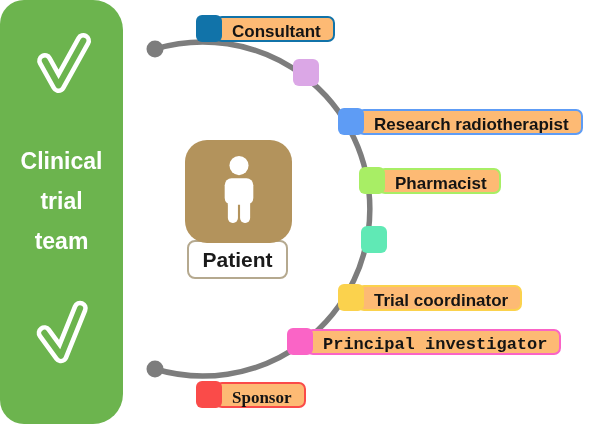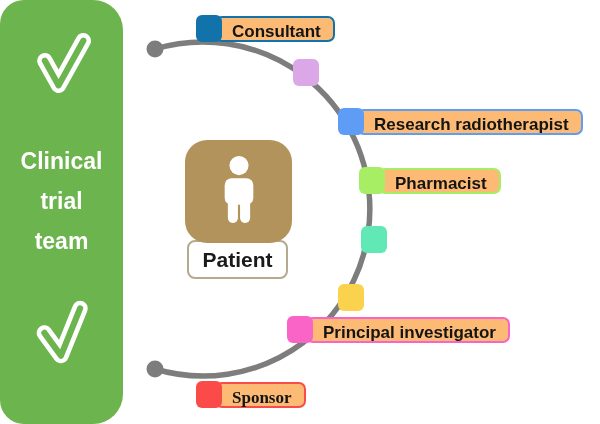--- a/index.html
+++ b/index.html
@@ -57,21 +57,21 @@
   }
   .role .box .role-label{
     font-size:17px;font-weight:700;color:#141414;line-height:1;
   }
   .r0{left:196px;top:15px;}
   .r1{left:293px;top:59px;}
   .r2{left:338px;top:108px;}
   .r3{left:359px;top:167px;}
   .r4{left:361px;top:226px;}
   .r5{left:338px;top:284px;}
-  .r6{left:287px;top:316px;}
+  .r6{left:287px;top:328px;font-family:Liberation Mono, monospace;}
   .r7{left:196px;top:381px;font-family:Liberation Serif, serif;}
 </style>
 </head>
 <body>
 
 <svg class="arc-svg" width="600" height="424" viewBox="0 0 600 424">
   <path class="arc-stroke" d="M 155 49 A 167 167 0 1 1 155 369" fill="none" stroke="#7d7d7d" stroke-width="5.5"></path>
   <circle class="arc-dot" cx="155" cy="49" r="8.5" fill="#7d7d7d"></circle>
   <circle class="arc-dot" cx="155" cy="369" r="8.5" fill="#7d7d7d"></circle>
 </svg>
@@ -132,20 +132,23 @@
   <span class="tab"></span>
   <span class="box">
     <span class="role-label">Pharmacist</span>
   </span>
 </div>
 <div class="role r4" style="--c: #60e9b5;">
   <span class="tab"></span>
 </div>
 <div class="role r5" style="--c: #fbd24d;">
   <span class="tab"></span>
+  <span class="box">
+    <span class="role-label">Trial coordinator</span>
+  </span>
 </div>
 <div class="role r6" style="--c: #fa64c6;">
   <span class="tab"></span>
   <span class="box">
     <span class="role-label">Principal investigator</span>
   </span>
 </div>
 <div class="role r7" style="--c: #fa4b49;">
   <span class="tab"></span>
   <span class="box">

